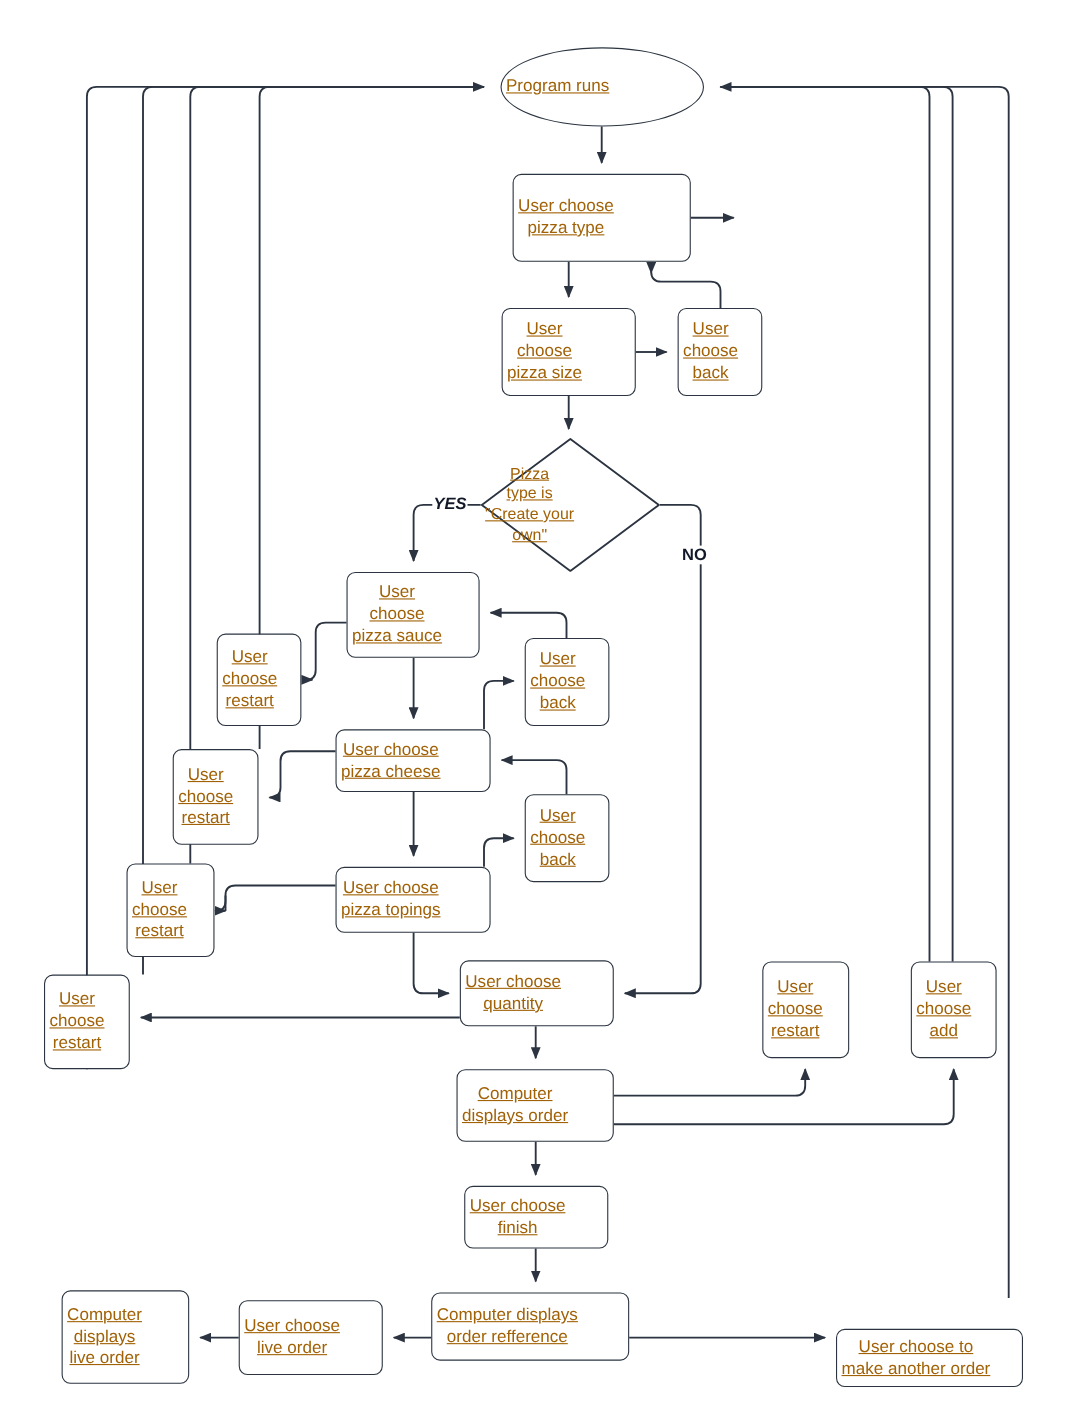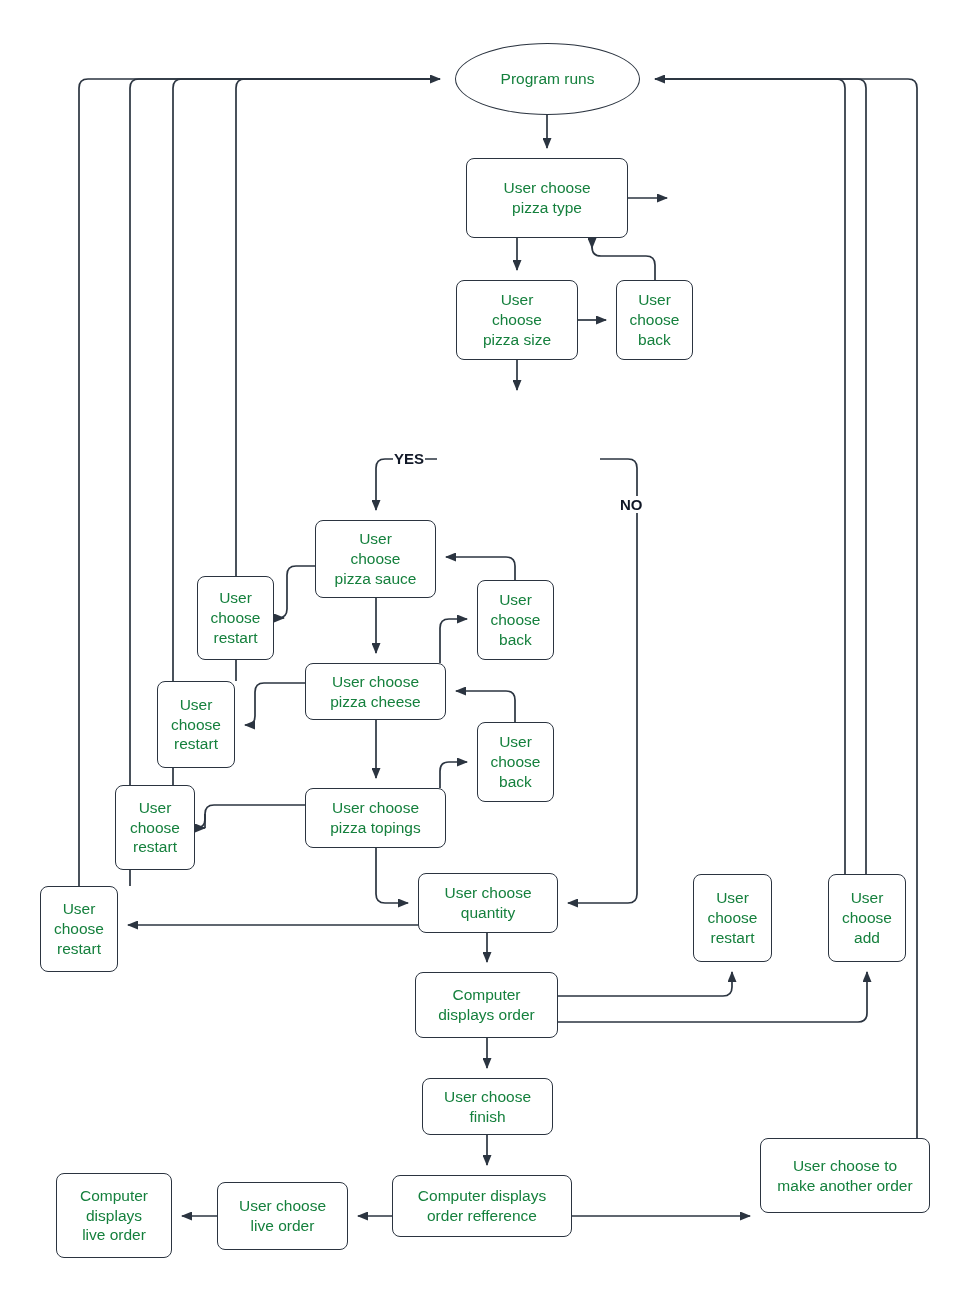--- a/index.html
+++ b/index.html
@@ -22,31 +22,32 @@
     left: 0;
     top: 0;
     width: 977px;
     height: 1297px;
   }
   .node {
     position: absolute;
     box-sizing: border-box;
     display: flex;
     align-items: center;
-    justify-content: center;
+    justify-content: flex-start;
     text-align: center;
-    color: #15803d;
+    color: #a16207;
     font-size: 15.5px;
     line-height: 1.28;
     background: #ffffff;
     border: 1.4px solid #2b3440;
     border-radius: 8px;
     padding: 2px 4px;
     white-space: pre-line;
     z-index: 2;
+    text-decoration: underline;
   }
   .node.ellipse {
     border-radius: 50%;
   }
   .node.diamond {
     border: none;
     background: transparent;
     border-radius: 0;
   }
   .diamond .dia-shape {
@@ -163,20 +164,29 @@
 choose
 pizza size</span>
   </div>
 
   <div class="node" style="left:616px; top:280px; width:77px; height:80px;">
     <span>User
 choose
 back</span>
   </div>
 
+  <div class="node diamond" style="left:437px; top:398px; width:163px; height:122px; font-size:14.5px;">
+    <svg class="dia-shape" viewBox="0 0 163 122" xmlns="http://www.w3.org/2000/svg">
+      <polygon points="81.5,1 162,61 81.5,121 1,61" fill="#ffffff" stroke="#2b3440" stroke-width="1.7" stroke-linejoin="round"></polygon>
+    </svg>
+    <span>Pizza
+type is
+"Create your
+own"</span>
+  </div>
 
   <div class="node" style="left:315px; top:520px; width:121px; height:78px;">
     <span>User
 choose
 pizza sauce</span>
   </div>
 
   <div class="node" style="left:197px; top:576px; width:77px; height:84px;">
     <span>User
 choose
@@ -259,26 +269,26 @@
     <span>User choose
 live order</span>
   </div>
 
   <div class="node" style="left:56px; top:1173px; width:116px; height:85px;">
     <span>Computer
 displays
 live order</span>
   </div>
 
-  <div class="node" style="left:760px; top:1138px; width:170px; height:75px;">
+  <div class="node" style="left:760px; top:1208px; width:170px; height:53px;">
     <span>User choose to
 make another order</span>
   </div>
 
-  <div class="edge-label" style="left:393px; top:450px;">
+  <div class="edge-label" style="left:393px; top:450px;font-style:italic;">
     <span>YES</span>
   </div>
 
   <div class="edge-label" style="left:619px; top:496px;">
     <span>NO</span>
   </div>
 
 </div>
 
 </body></html>

